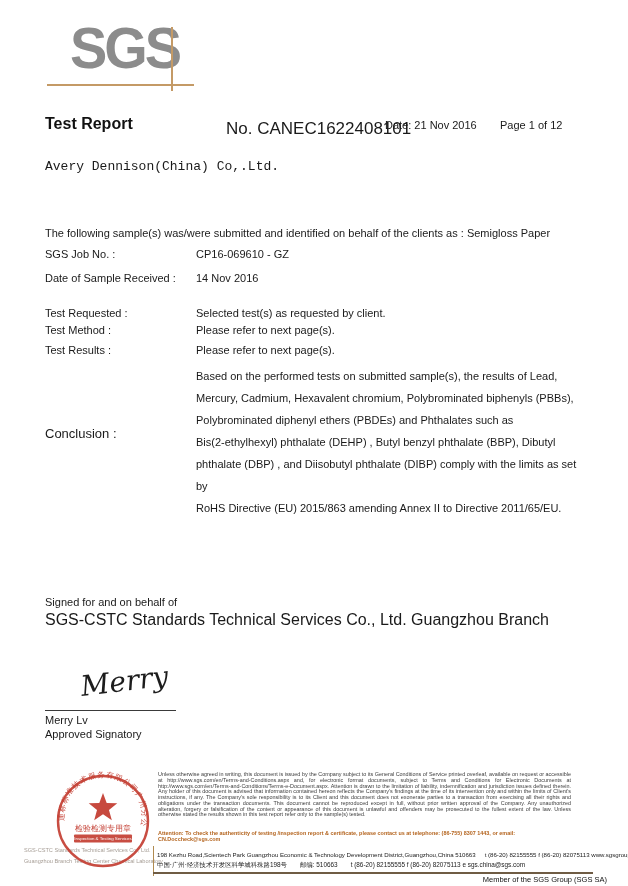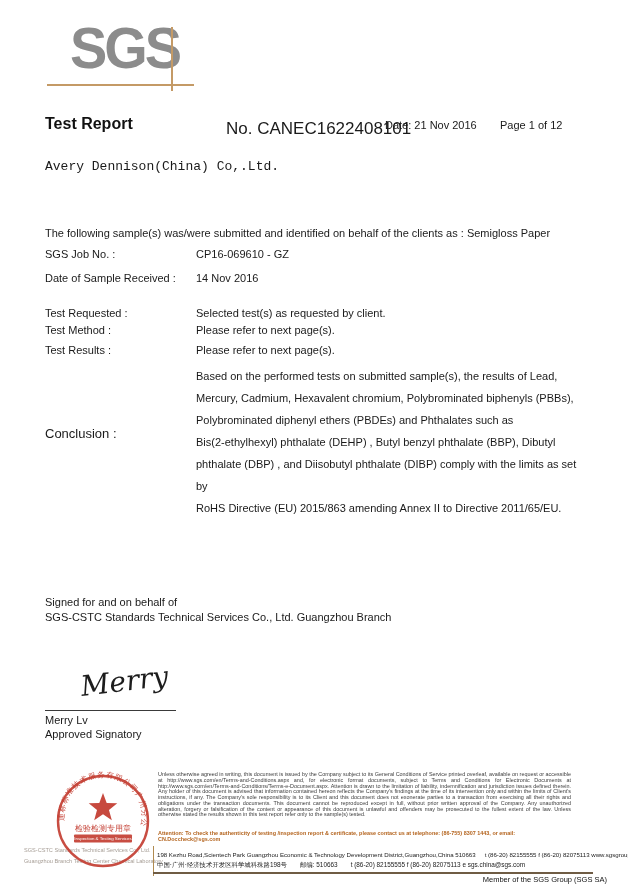--- a/index.html
+++ b/index.html
@@ -26,21 +26,21 @@
   
   .field-row{left:45px;font-size:11px;width:540px;}
   .field-row .lbl{display:inline-block;width:151px;vertical-align:top;}
   .field-row .val{display:inline-block;vertical-align:top;}
   .fr0{top:248px;} .fr1{top:272px;} .fr2{top:288px;}
   .fr3{top:307px;} .fr4{top:324px;} .fr5{top:344px;}
   .conclusion-label{left:45px;top:386px;font-size:13px;margin-top:40px;}
   .conclusion-text{left:196px;top:365px;width:385px;font-size:11px;line-height:22px;white-space:pre-line;}
   
   .signed-for{left:45px;top:596px;font-size:11px;}
-  .signed-company{left:45px;top:611px;font-size:11px;}
+  .signed-company{left:45px;top:611px;font-size:16px;}
   .sig-svg{left:68px;top:658px;}
   .sig-line{left:45px;top:710px;width:131px;height:1px;background:#3a3a3a;}
   .signer-name{left:45px;top:714px;font-size:11px;}
   .signer-role{left:45px;top:728px;font-size:11px;}
   
   .stamp-svg{left:53px;top:771px;}
   .stamp-sub1{left:24px;top:847px;font-size:5.6px;color:#a69d95;white-space:nowrap;}
   .stamp-sub2{left:24px;top:858px;font-size:5.6px;color:#a69d95;white-space:nowrap;}
   .legal-text{left:158px;top:772px;width:413px;font-size:5.45px;line-height:5.75px;
     text-align:justify;color:#3d3d3d;}

